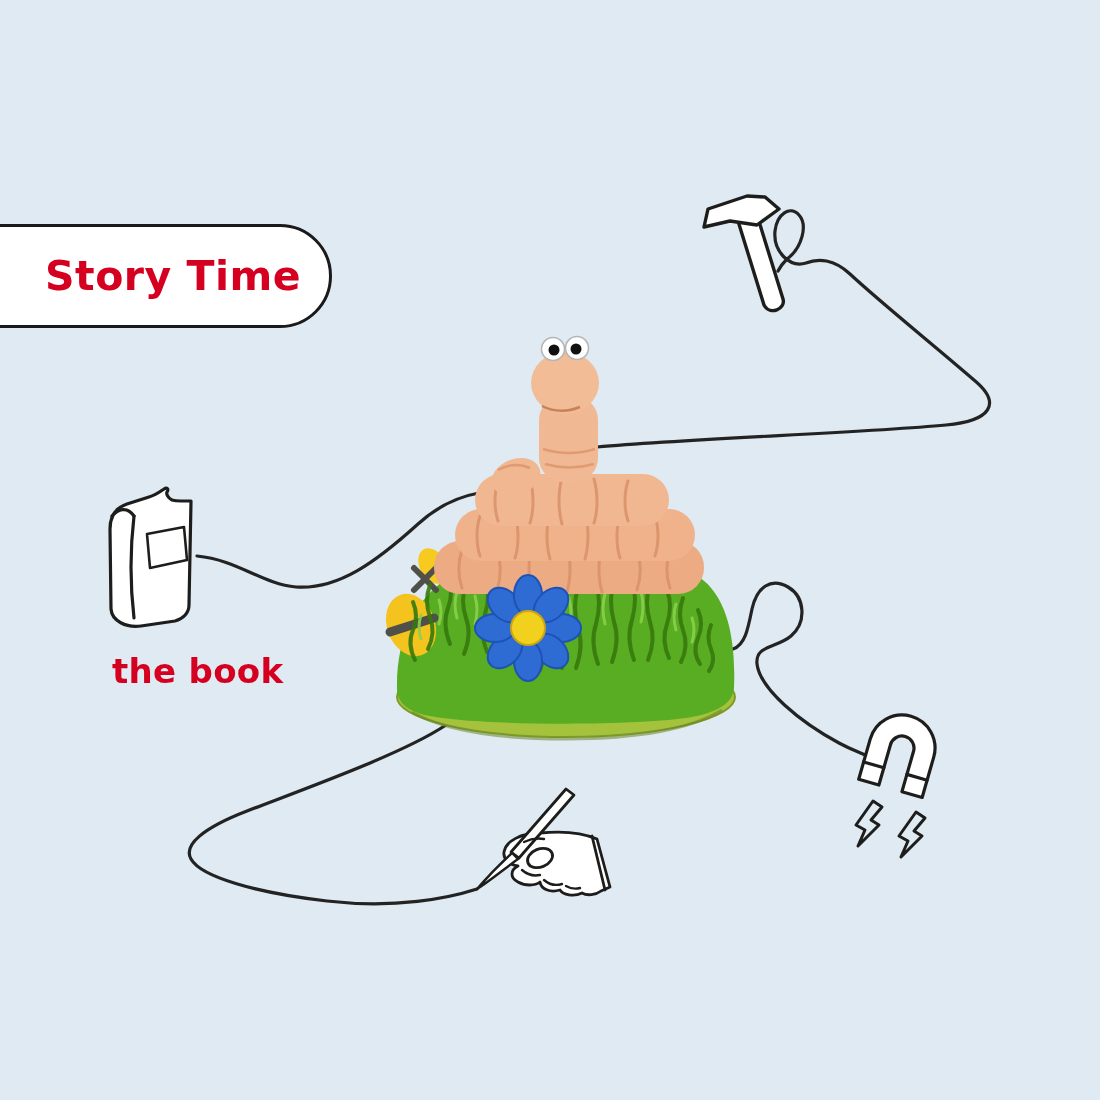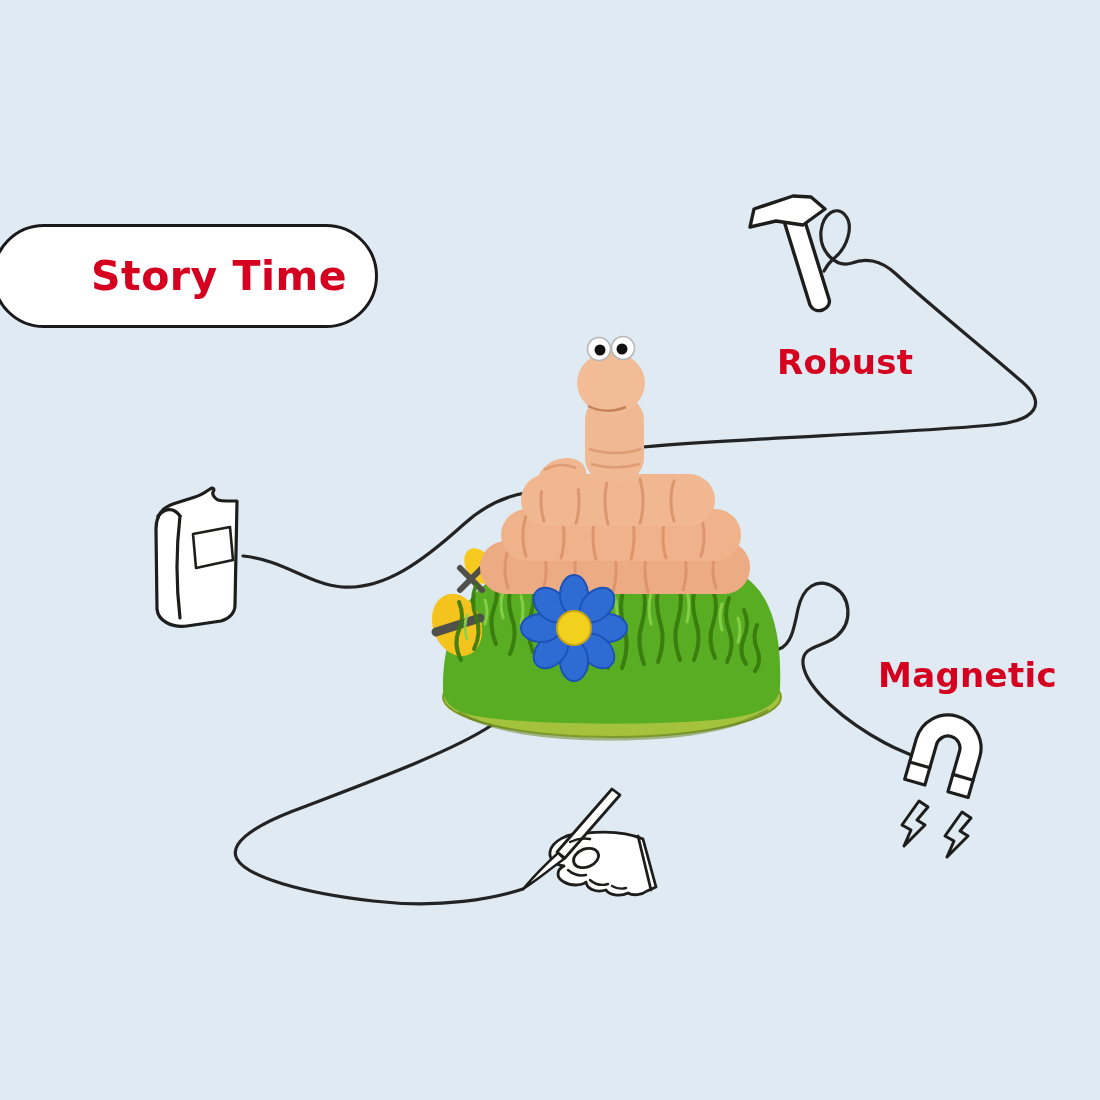--- a/index.html
+++ b/index.html
@@ -1,21 +1,21 @@
 <!DOCTYPE html>
 <html><head>
 <meta charset="utf-8">
 <style>
   html,body{margin:0;padding:0;}
   body{
     width:1100px;height:1100px;position:relative;overflow:hidden;
     background:var(--bg,#dfeaf3);
     font-family:"DejaVu Sans","Liberation Sans",sans-serif;
   }
-  .stage{position:absolute;inset:0;width:940px;height:1100px;margin-left:46px;}
+  .stage{position:absolute;inset:0;width:940px;height:1100px;}
   svg.illustration{position:absolute;left:0;top:0;}
   .badge{
     position:absolute;left:-54px;top:224px;width:386px;height:104px;
     background:#ffffff;border:3.5px solid #1a1a1a;border-radius:60px;
     box-sizing:border-box;display:flex;align-items:center;padding-left:96px;
   }
   .badge span{
     font-size:41px;font-weight:bold;color:var(--accent,#d5001f);
     letter-spacing:0.5px;white-space:nowrap;
   }
@@ -196,21 +196,20 @@
         </g>
         <circle cx="528" cy="628" r="17" fill="#f2d01e" stroke="#caa60f" stroke-width="2"></circle>
       </g>
     </g>
   </svg>
 
   <div class="badge">
     <span>Story Time</span>
   </div>
 
-  <div class="feature-label" id="label-robust">Robust</div>
 
   <div class="feature-label" id="label-book">
+    <span>the book</span>
   </div>
 
-  <div class="feature-label" id="label-magnetic">Magnetic</div>
 
 
 </div>
 
 </body></html>

